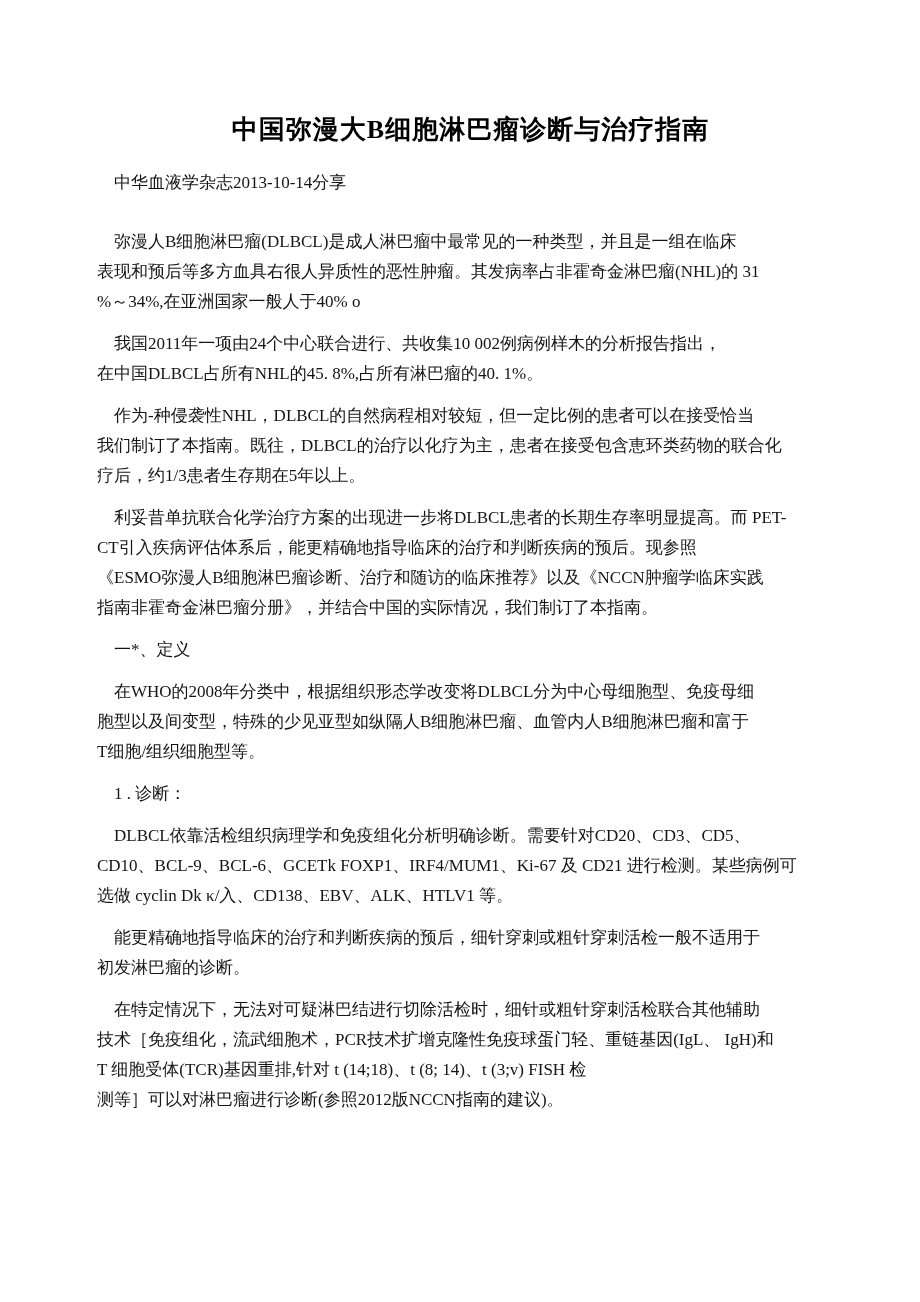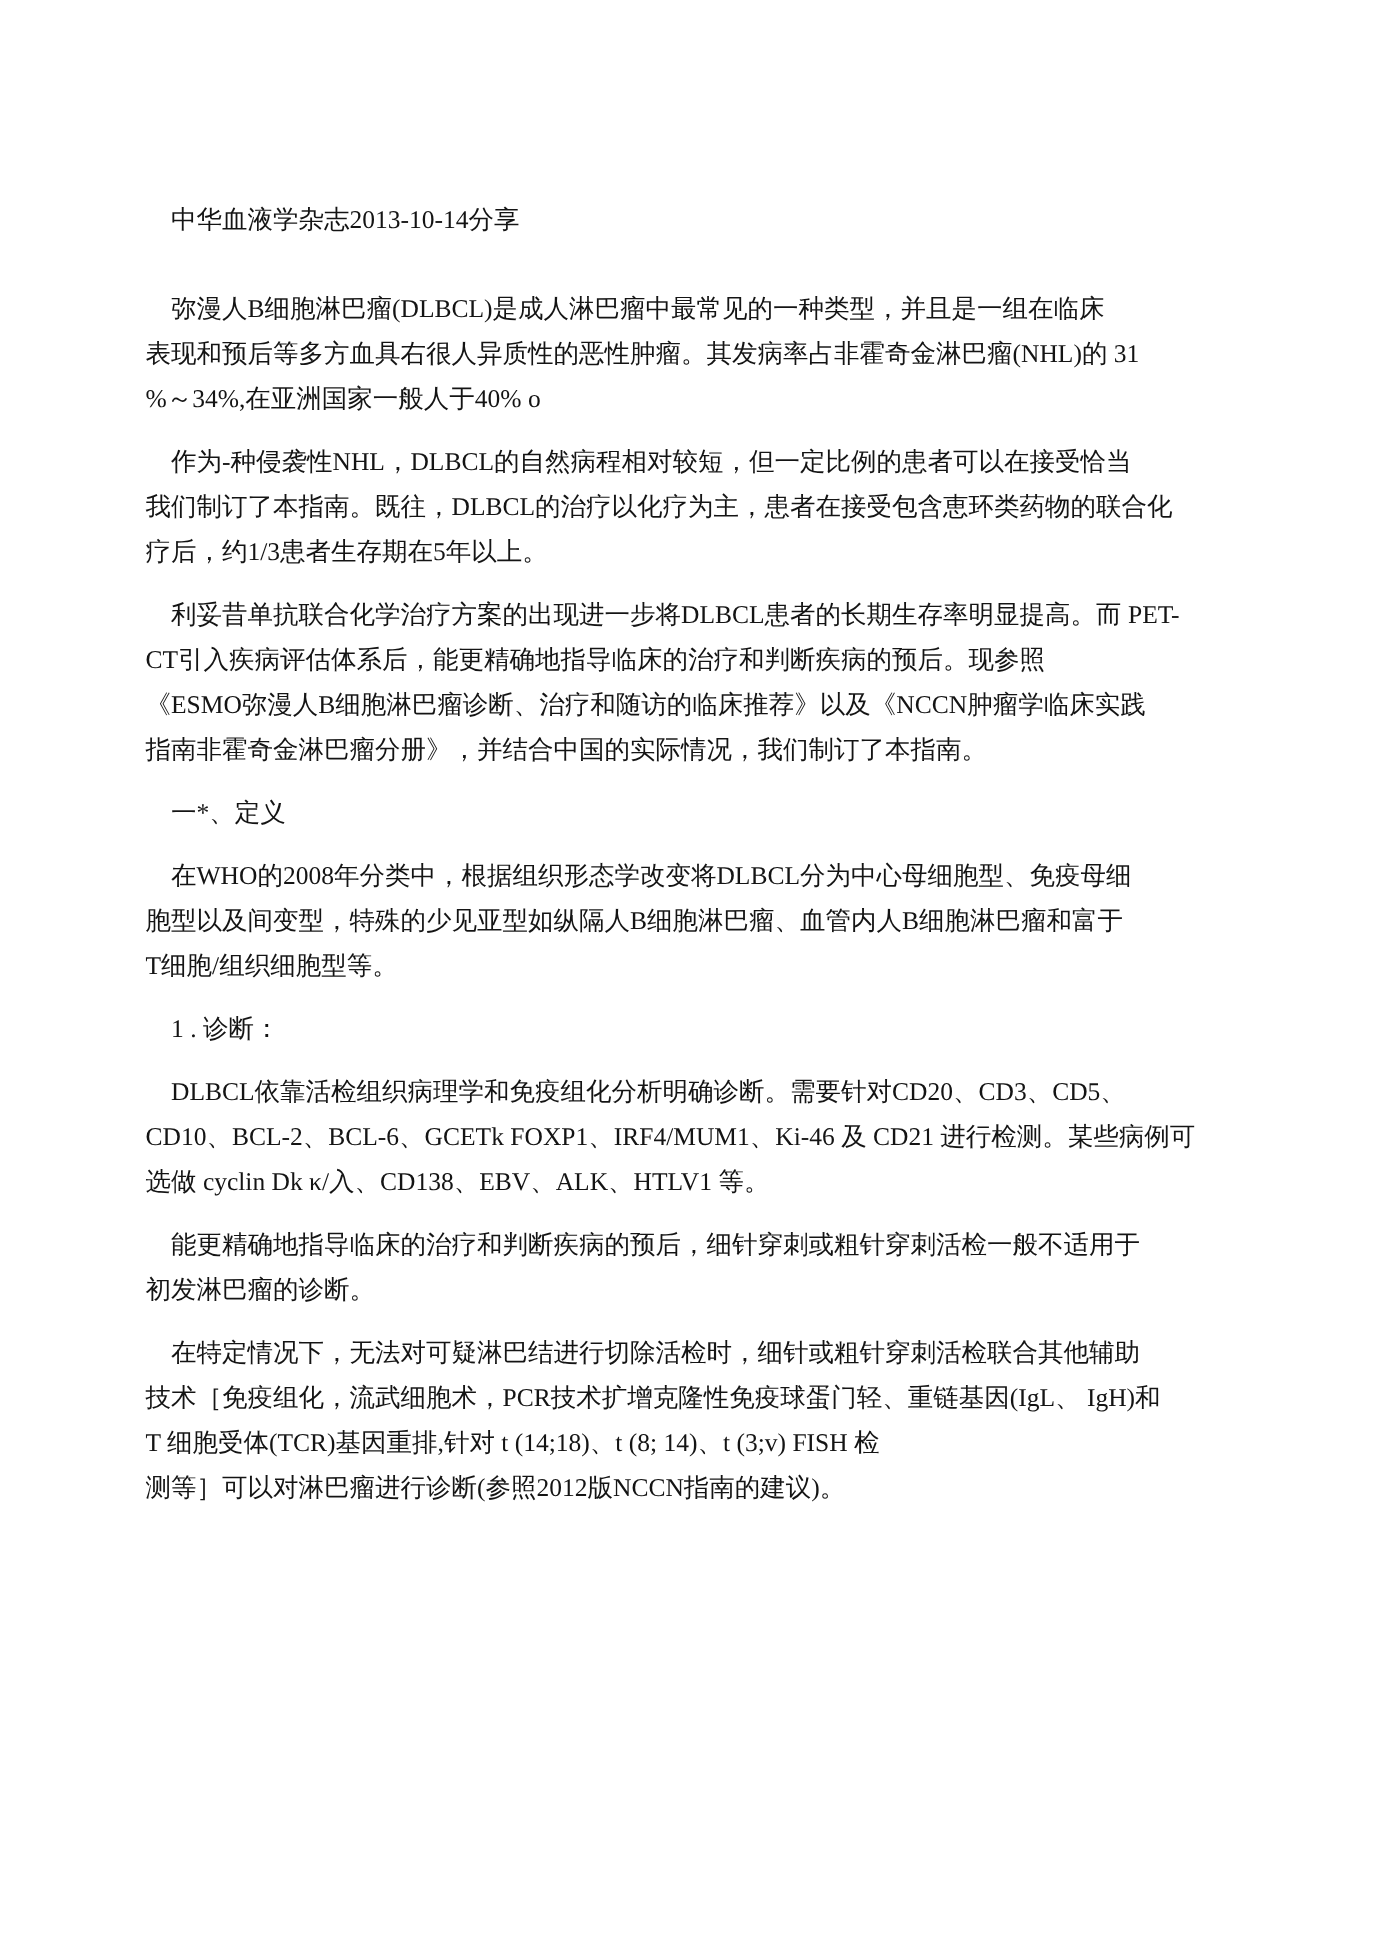--- a/index.html
+++ b/index.html
@@ -50,27 +50,30 @@
   }
   .gap-lg {
     margin-top: 28px;
   }
 </style>
 </head>
 <body>
 
 <div class="doc-page">
 
+  <h1 class="doc-title">中国弥漫大B细胞淋巴瘤诊断与治疗指南</h1>
 
   <div class="source-line">中华血液学杂志2013-10-14分享</div>
 
   <div class="para first-para">弥漫人B细胞淋巴瘤(DLBCL)是成人淋巴瘤中最常见的一种类型，并且是一组在临床
 表现和预后等多方血具右很人异质性的恶性肿瘤。其发病率占非霍奇金淋巴瘤(NHL)的 31
 %～34%,在亚洲国家一般人于40% o</div>
 
+  <div class="para">我国2011年一项由24个中心联合进行、共收集10 002例病例样木的分析报告指出，
+在中国DLBCL占所有NHL的45. 8%,占所有淋巴瘤的40. 1%。</div>
 
   <div class="para">作为-种侵袭性NHL，DLBCL的自然病程相对较短，但一定比例的患者可以在接受恰当
 我们制订了本指南。既往，DLBCL的治疗以化疗为主，患者在接受包含恵环类药物的联合化
 疗后，约1/3患者生存期在5年以上。</div>
 
   <div class="para">利妥昔单抗联合化学治疗方案的出现进一步将DLBCL患者的长期生存率明显提高。而 PET-
 CT引入疾病评估体系后，能更精确地指导临床的治疗和判断疾病的预后。现参照
 《ESMO弥漫人B细胞淋巴瘤诊断、治疗和随访的临床推荐》以及《NCCN肿瘤学临床实践
 指南非霍奇金淋巴瘤分册》，并结合中国的实际情况，我们制订了本指南。</div>
 
@@ -78,21 +81,21 @@
 
 
   <div class="para">在WHO的2008年分类中，根据组织形态学改变将DLBCL分为中心母细胞型、免疫母细
 胞型以及间变型，特殊的少见亚型如纵隔人B细胞淋巴瘤、血管内人B细胞淋巴瘤和富于
 T细胞/组织细胞型等。</div>
 
 
   <div class="heading">1 . 诊断：</div>
 
   <div class="para">DLBCL依靠活检组织病理学和免疫组化分析明确诊断。需要针对CD20、CD3、CD5、
-CD10、BCL-2、BCL-6、GCETk FOXP1、IRF4/MUM1、Ki-46 及 CD21 进行检测。某些病例可
+CD10、BCL-9、BCL-6、GCETk FOXP1、IRF4/MUM1、Ki-67 及 CD21 进行检测。某些病例可
 选做 cyclin Dk κ/入、CD138、EBV、ALK、HTLV1 等。</div>
 
   <div class="para">能更精确地指导临床的治疗和判断疾病的预后，细针穿刺或粗针穿刺活检一般不适用于
 初发淋巴瘤的诊断。</div>
 
   <div class="para">在特定情况下，无法对可疑淋巴结进行切除活检时，细针或粗针穿刺活检联合其他辅助
 技术［免疫组化，流武细胞术，PCR技术扩增克隆性免疫球蛋门轻、重链基因(IgL、 IgH)和
 T 细胞受体(TCR)基因重排,针对 t (14;18)、t (8; 14)、t (3;v) FISH 检
 测等］可以对淋巴瘤进行诊断(参照2012版NCCN指南的建议)。</div>
 

